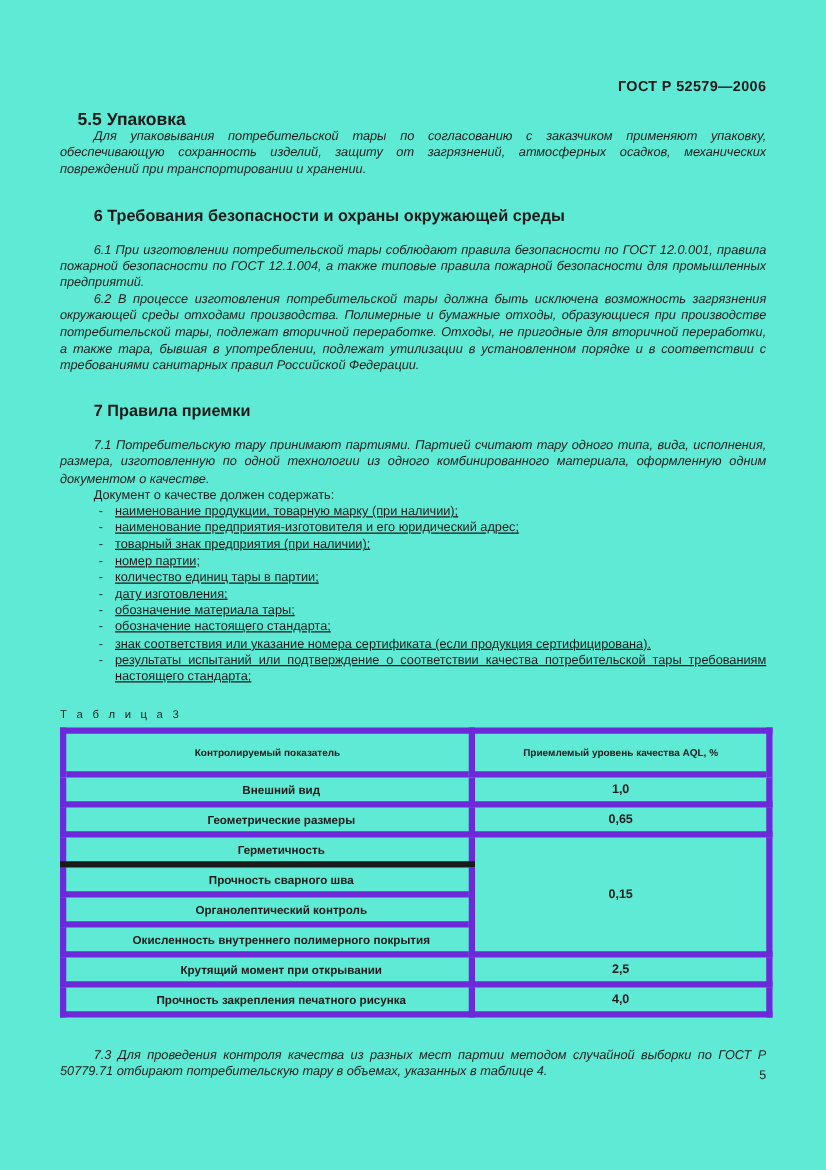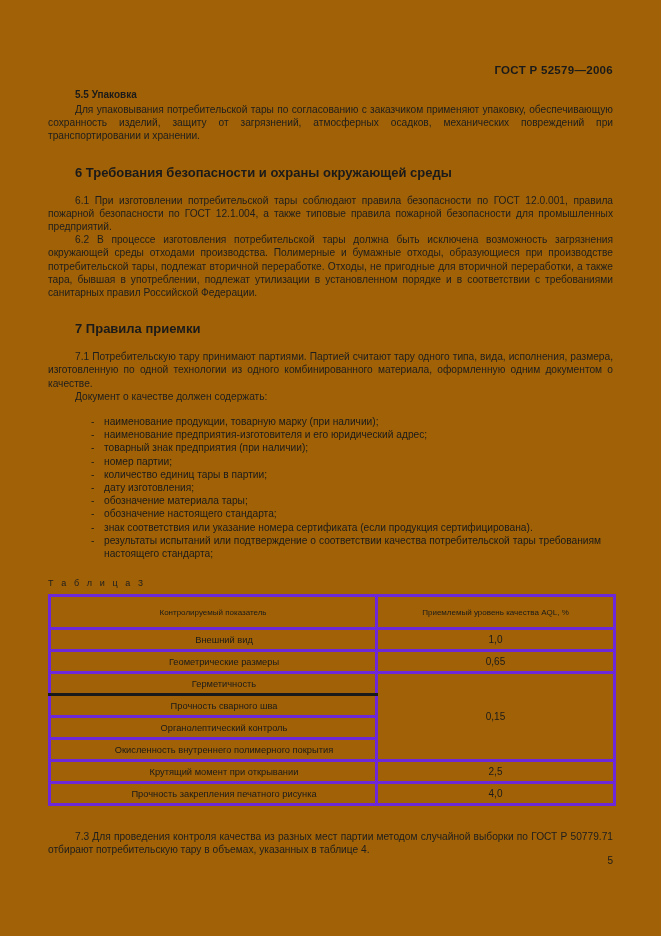--- a/index.html
+++ b/index.html
@@ -11,21 +11,21 @@
     width: 661px;
     height: 936px;
     font-family: "Liberation Sans", sans-serif;
     color: #1a1a1a;
     position: relative;
     overflow: hidden;
   }
   .page {
     position: absolute;
     inset: 0;
-    background: #a16207;
+    background: #5eead4;
   }
 
   
   .doc-header {
     position: absolute;
     top: 64px;
     right: 48px;
     font-size: 11.5px;
     font-weight: bold;
     letter-spacing: 0.3px;
@@ -42,48 +42,50 @@
 
   p, .line {
     margin: 0;
     font-size: 10.2px;
     line-height: 13.2px;
     color: #1d1d1d;
   }
 
   .sub-head {
     font-weight: bold;
-    font-size: 10px;
+    font-size: 14px;
     line-height: 14px;
-    margin-left: 27px;
+    margin-left: 14px;
     margin-bottom: 1px;
   }
 
   .sec-head {
     font-weight: bold;
     font-size: 13px;
     line-height: 17px;
     margin-left: 27px;
     margin-top: 21px;
     margin-bottom: 13px;
   }
 
   .para {
     text-align: justify;
     text-justify: inter-word;
     text-indent: 27px;
     margin-bottom: 0;
+    font-style: italic;
   }
 
   .para-tight { text-indent: 27px; text-align: left; }
 
   .dash-list {
     list-style: none;
-    margin: 12px;
+    margin: 0;
     padding: 0;
+    text-decoration: underline;
   }
   .dash-list li {
     font-size: 10.2px;
     line-height: 13.2px;
     padding-left: 44px;
     position: relative;
     text-align: justify;
   }
   .dash-list li::before {
     content: "-";
@@ -100,23 +102,23 @@
     margin-top: 18px;
     margin-bottom: 6px;
   }
 
   table.gost {
     border-collapse: collapse;
     width: 565px;
     table-layout: fixed;
   }
   table.gost td, table.gost th {
-    border: 3px solid #6d28d9;
+    border: 5px solid #6d28d9;
     padding: 0;
-    font-weight: normal;
+    font-weight: bold;
     vertical-align: middle;
   }
   table.gost th {
     height: 30px;
     font-size: 8px;
     text-align: center;
     border-bottom-width: 2px;
   }
   table.gost td.label {
     height: 19px;

